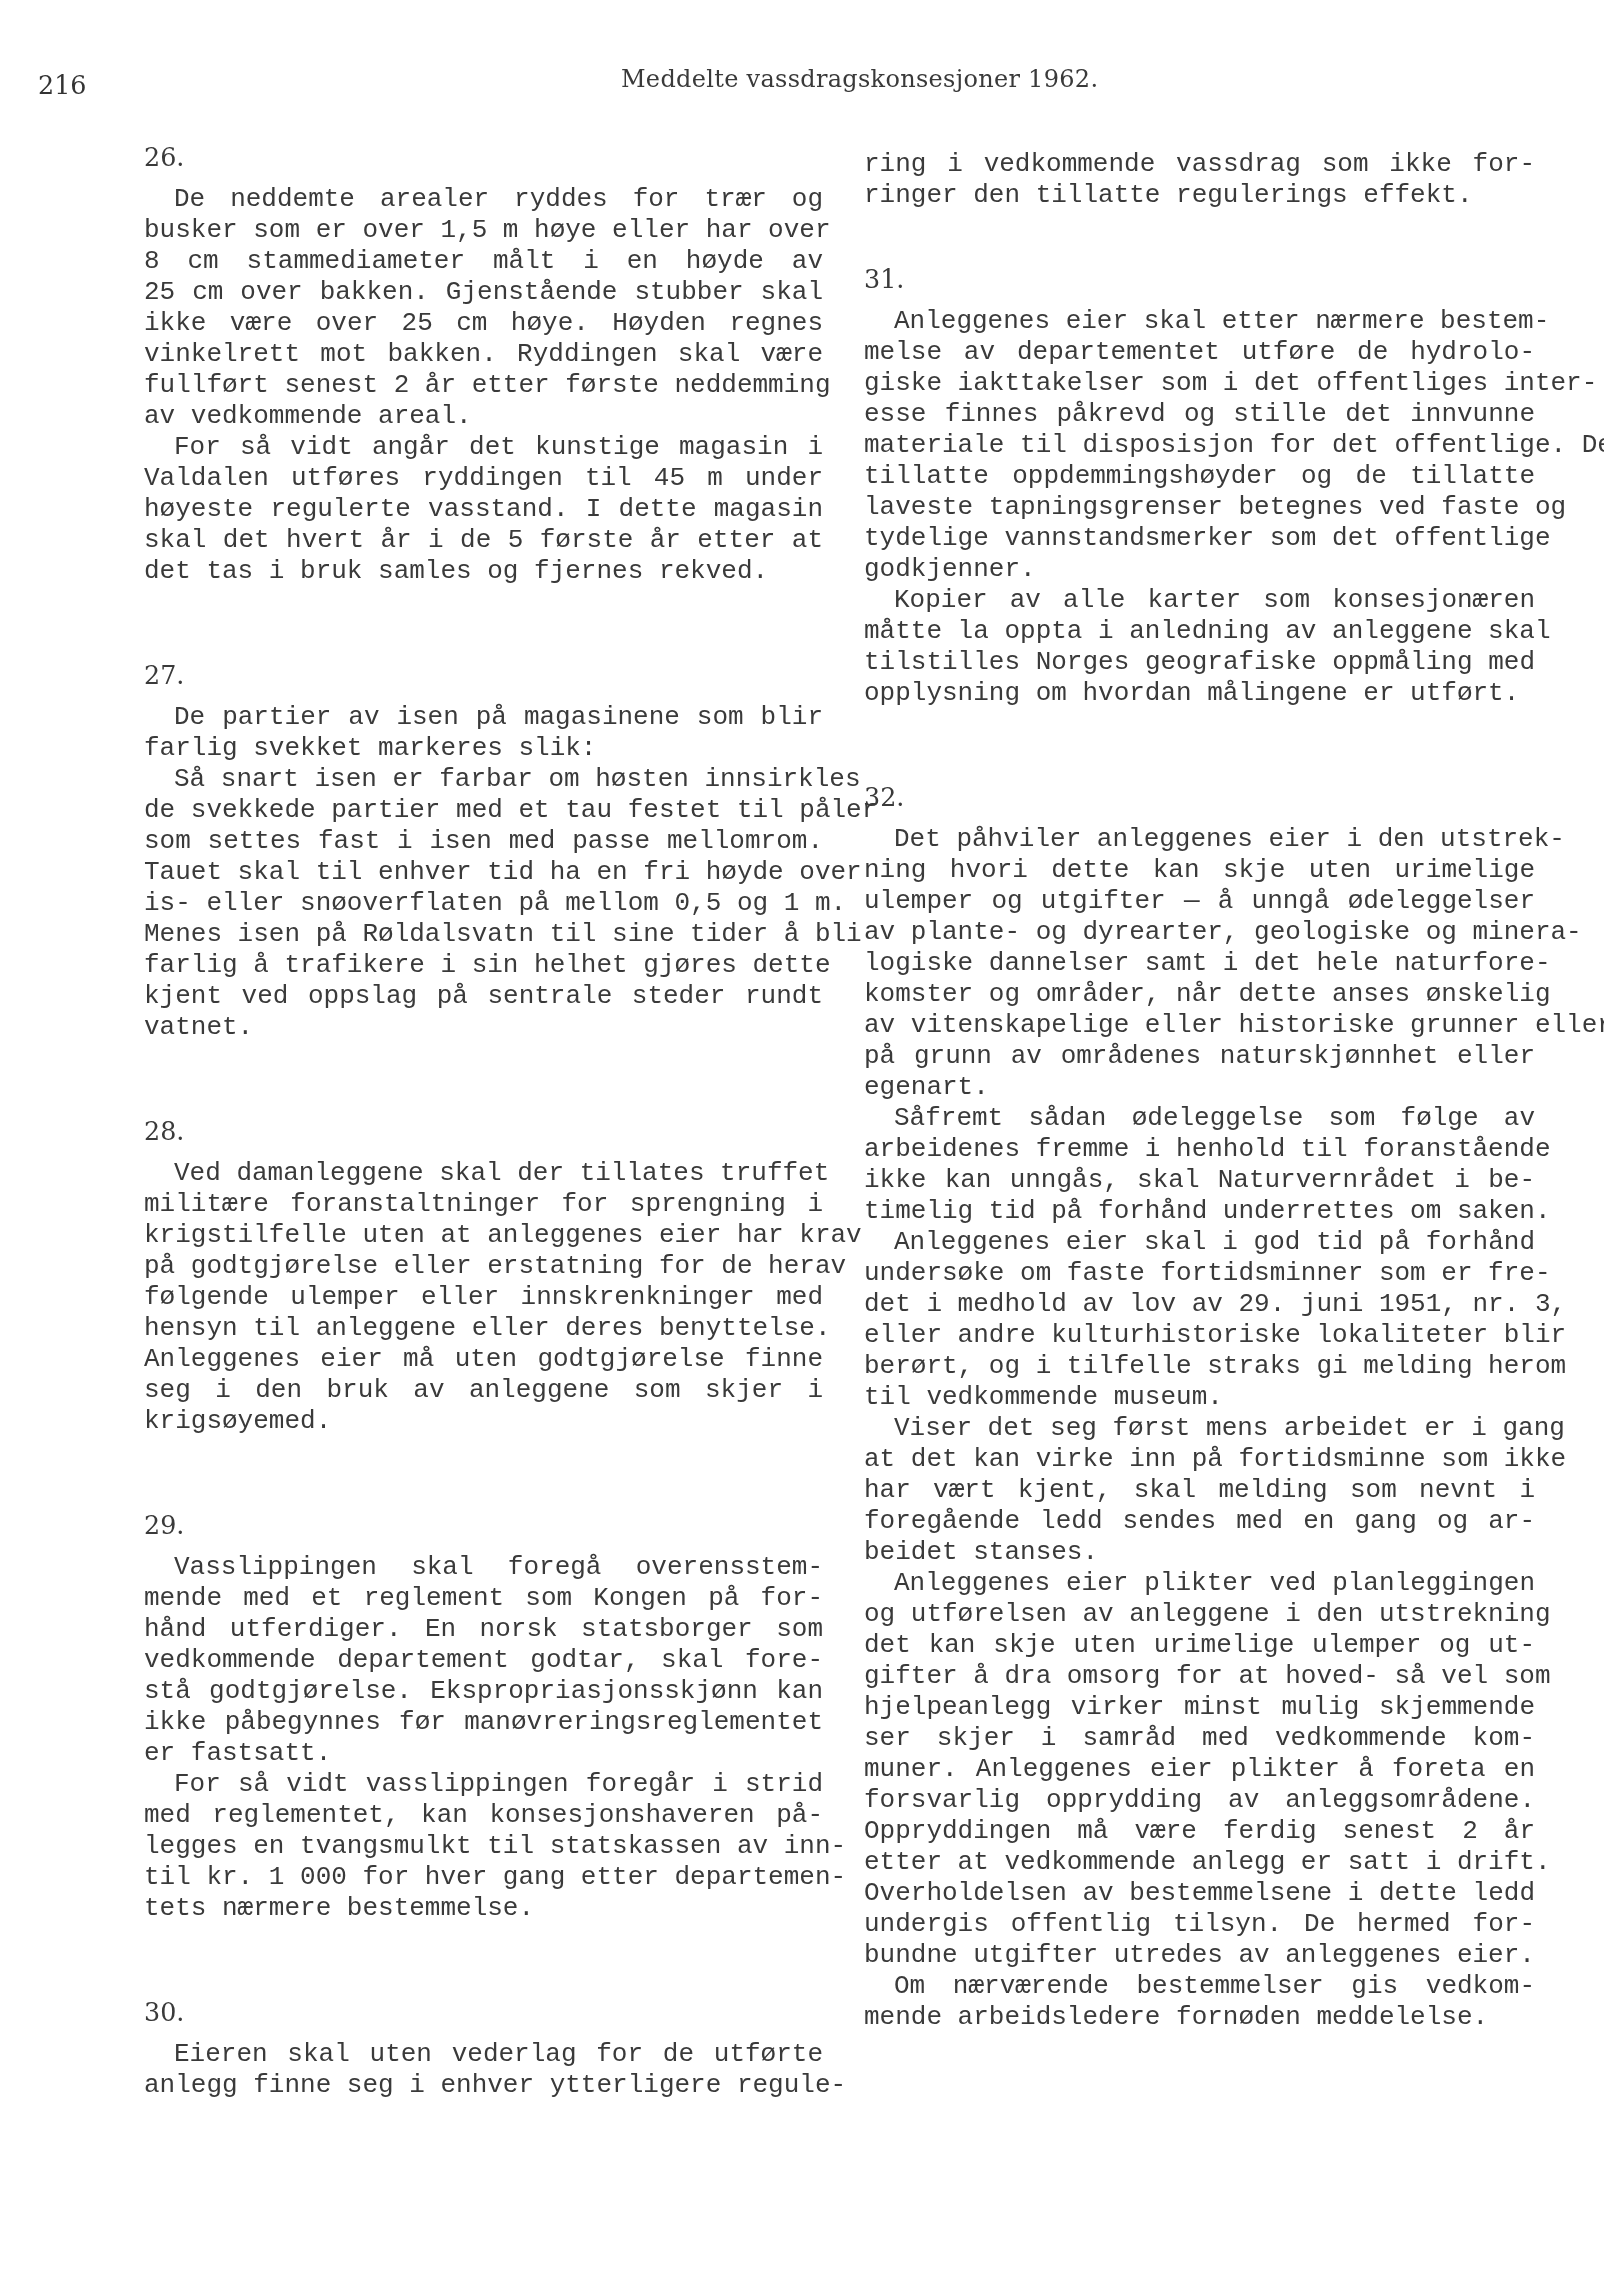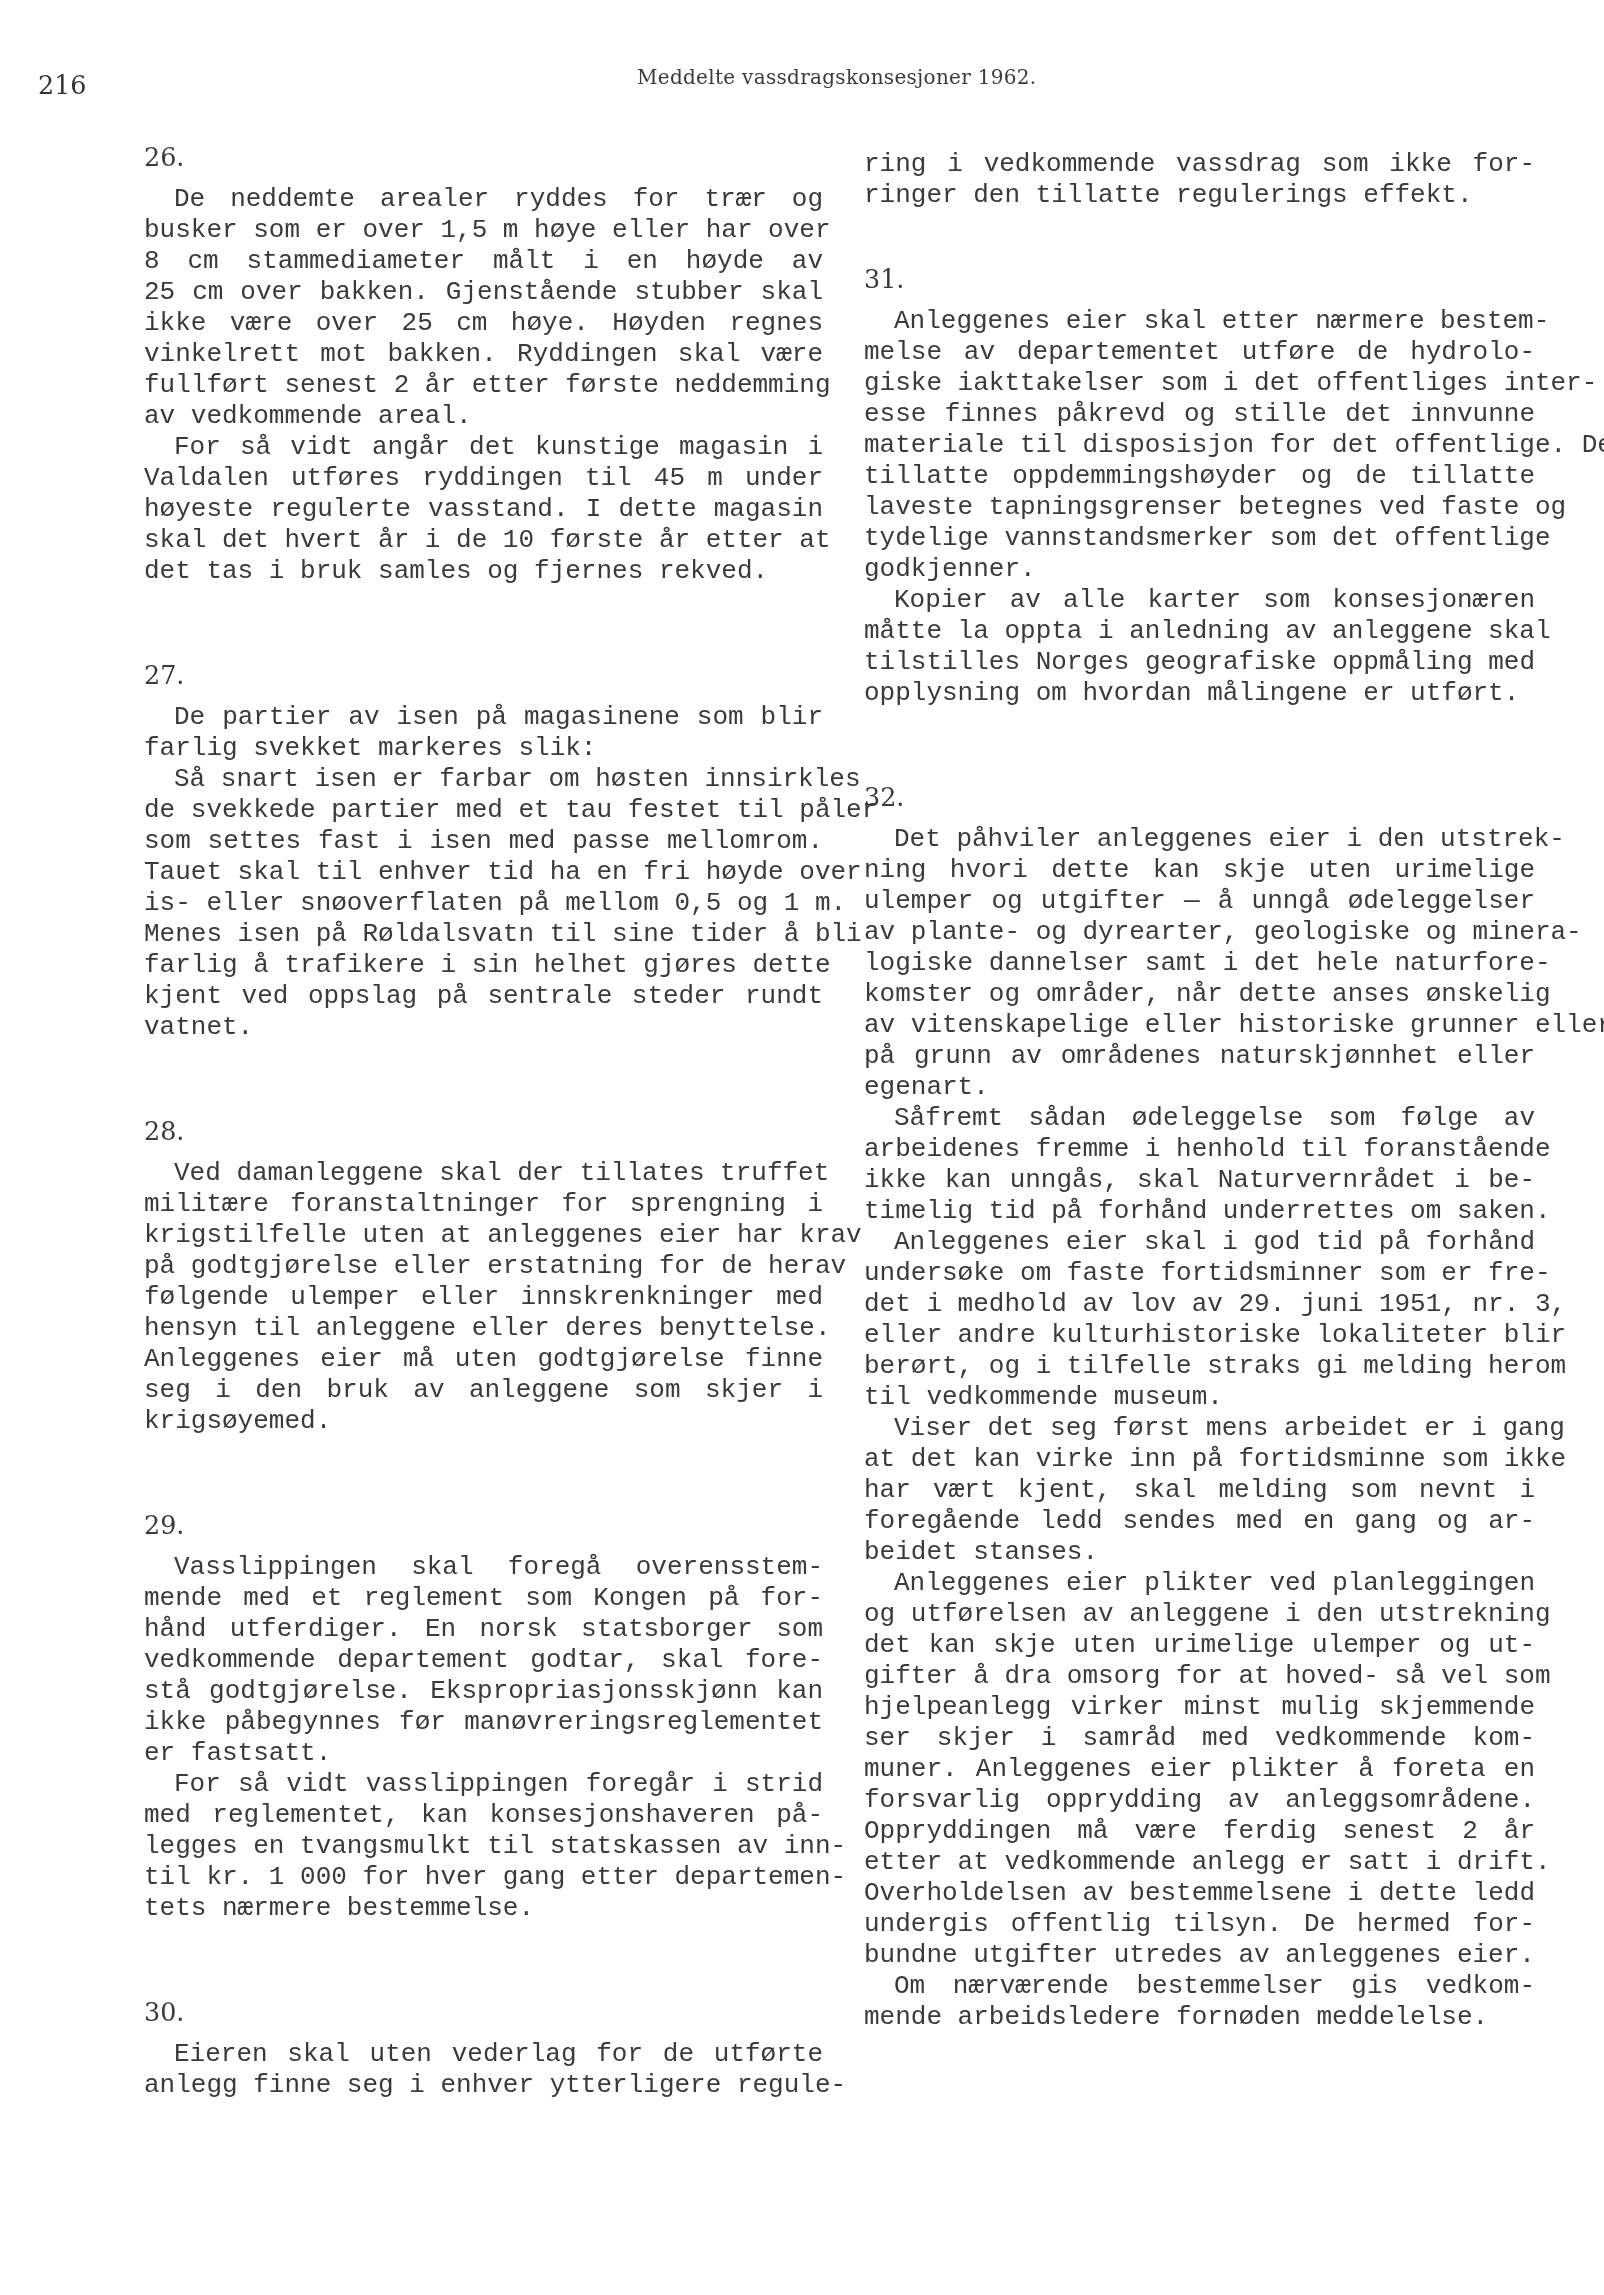--- a/index.html
+++ b/index.html
@@ -7,21 +7,21 @@
     width: 1604px; height: 2295px; position: relative; overflow: hidden;
     font-family: "DejaVu Serif", "Liberation Serif", serif;
     color: #3a3a3a;
   }
   .page-number {
     position: absolute; left: 38px; top: 70px;
     font-size: 25.4px; font-weight: normal; color: #333;
   }
   .running-head {
     position: absolute; left: 621px; top: 65px;
-    font-size: 20px; color: #3a3a3a; letter-spacing: 0.3px; margin-left: 16px;
+    font-size: 24px; color: #3a3a3a; letter-spacing: 0.3px;
   }
   .column {
     position: absolute; top: 141px; width: 679px;
   }
   .col-left { left: 144px; }
   .col-right { left: 864px; top: 149px; width: 671px; }
   .section-num {
     text-align: left; font-size: 25.4px; line-height: 33px;
     margin: 0 0 10px 0;
   }
@@ -52,21 +52,21 @@
         <span class="line">25 cm over bakken. Gjenstående stubber skal</span>
         <span class="line">ikke være over 25 cm høye. Høyden regnes</span>
         <span class="line">vinkelrett mot bakken. Ryddingen skal være</span>
         <span class="line">fullført senest 2 år etter første neddemming</span>
         <span class="line last">av vedkommende areal.</span>
       </div>
       <div class="para">
         <span class="line indent">For så vidt angår det kunstige magasin i</span>
         <span class="line">Valdalen utføres ryddingen til 45 m under</span>
         <span class="line">høyeste regulerte vasstand. I dette magasin</span>
-        <span class="line">skal det hvert år i de 10 første år etter at</span>
+        <span class="line">skal det hvert år i de 5 første år etter at</span>
         <span class="line last">det tas i bruk samles og fjernes rekved.</span>
       </div>
     </div>
     <div class="gap-lg"></div>
     <div class="section">
       <div class="section-num">27.</div>
       <div class="para">
         <span class="line indent">De partier av isen på magasinene som blir</span>
         <span class="line last">farlig svekket markeres slik:</span>
       </div>

